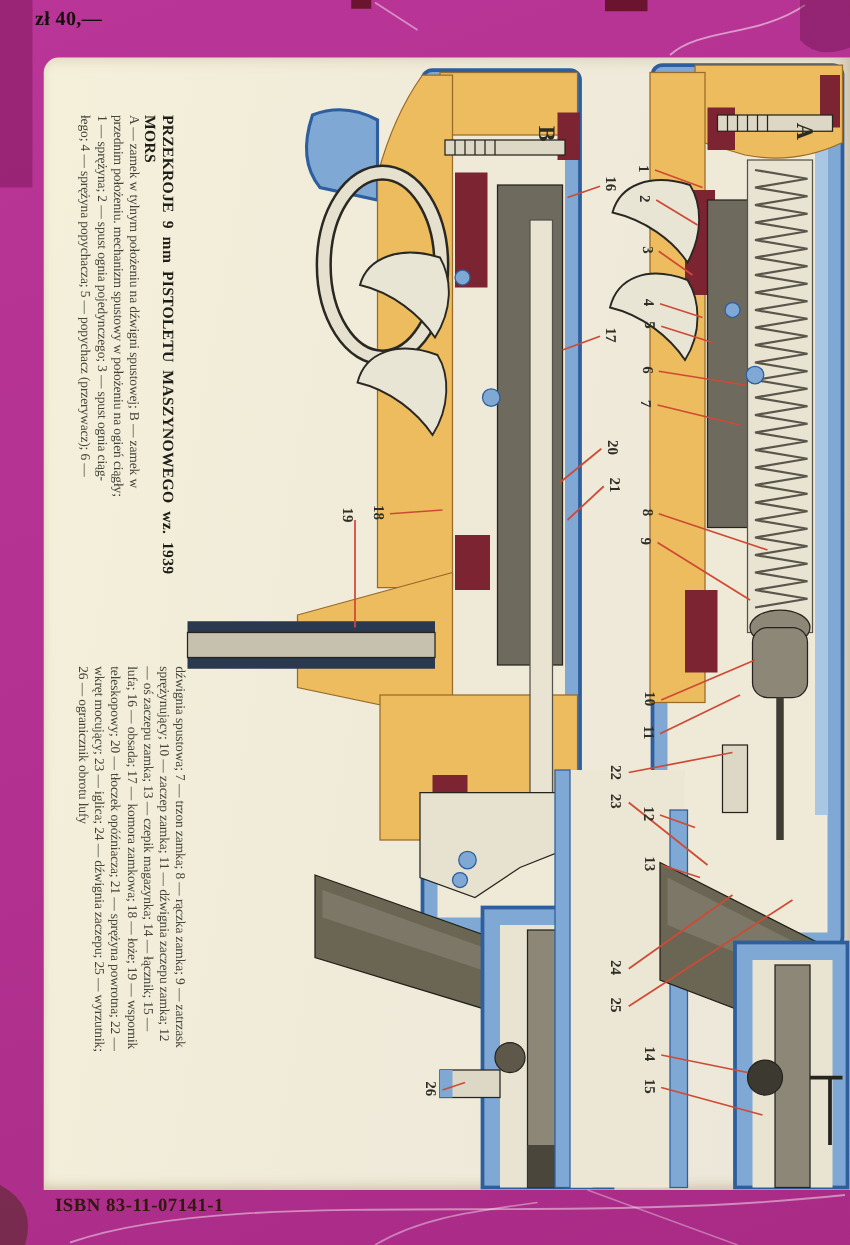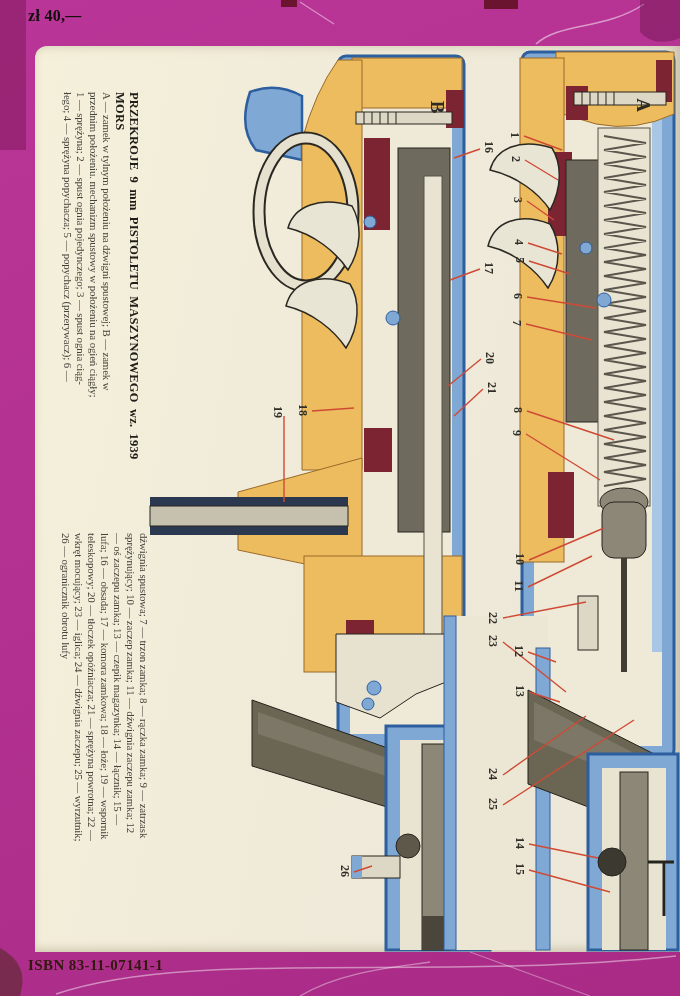--- a/index.html
+++ b/index.html
@@ -5,21 +5,21 @@
   html,body{margin:0;padding:0;background:#555;}
   .cover{position:relative;width:680px;height:996px;overflow:hidden;
          background:linear-gradient(160deg,#b93597 0%,#b23190 55%,#a92b86 100%);
          font-family:Liberation Serif, serif;}
   .page{position:absolute;left:35px;top:46px;width:645px;height:906px;
         border-radius:12px 0 0 0;
         background:linear-gradient(100deg,#f5f0da 0%,#f0ebd9 45%,#ebe6d8 100%);
         box-shadow:inset -8px 0 12px rgba(120,100,70,.22), inset 0 -3px 8px rgba(120,100,70,.15);}
   svg.art{position:absolute;left:0;top:0;}
   .price{position:absolute;left:28px;top:7px;font-weight:700;font-size:16px;color:#120f0c;letter-spacing:.3px;}
-  .isbn{position:absolute;left:28px;top:957px;font-weight:700;font-size:15px;color:#33180e;letter-spacing:.4px;}
+  .isbn{position:absolute;left:44px;top:957px;font-weight:700;font-size:15px;color:#33180e;letter-spacing:.4px;}
   .rot{position:absolute;transform-origin:0 0;transform:rotate(90deg);}
   .tblock{left:141px;top:92px;width:446px;height:80px;}
   .pblock{left:150px;top:533px;width:414px;height:92px;}
   .tl{font-weight:700;font-size:12.5px;line-height:14px;color:#1e1d18;word-spacing:3px;letter-spacing:.2px;white-space:nowrap;}
   .cap{font-size:10.8px;line-height:13px;color:#45443c;letter-spacing:-.1px;white-space:nowrap;}
   .plabel{position:absolute;transform:translate(-50%,-50%) rotate(90deg);
           font-weight:700;font-size:12px;line-height:1;color:#2f2e27;}
   .figl{font-size:19px;color:#2c2b24;}
 </style>
 </head>

